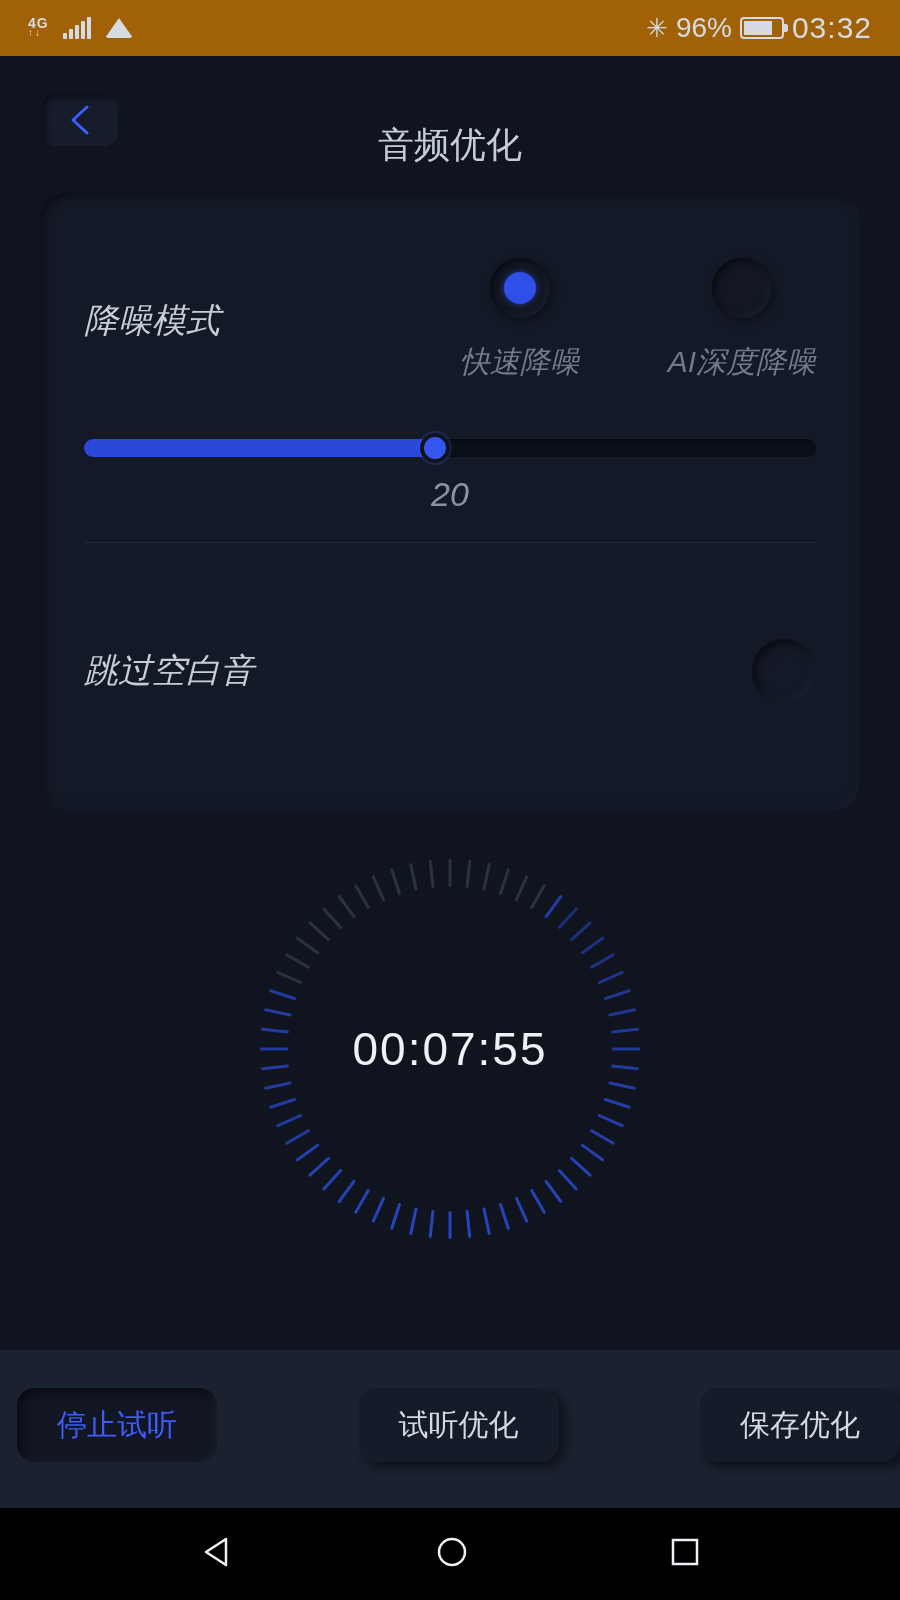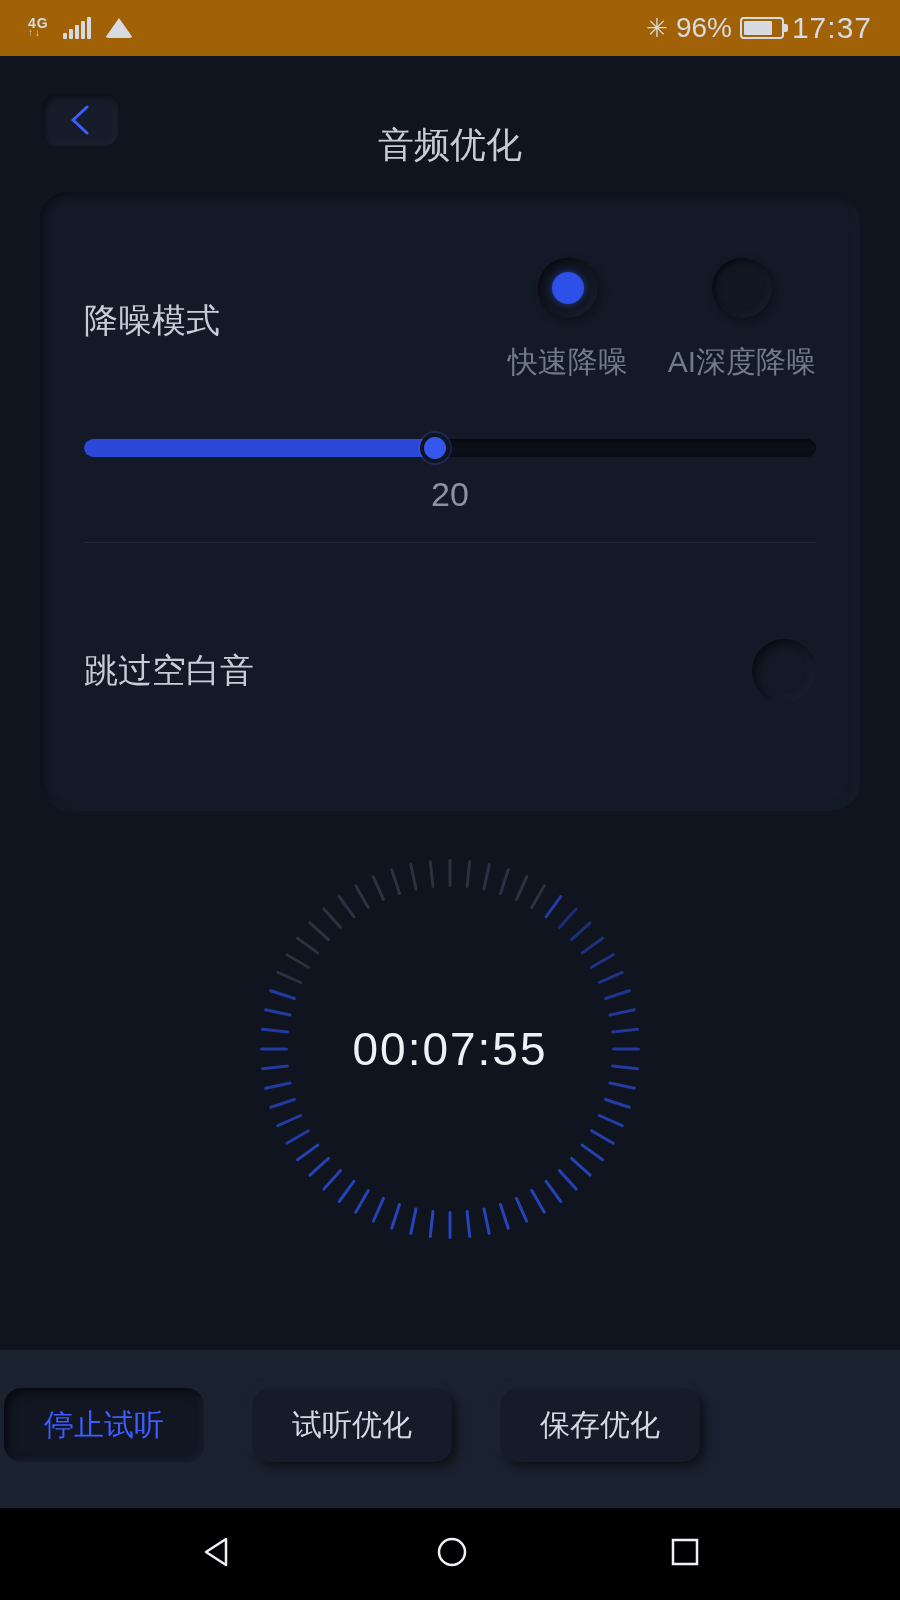--- a/index.html
+++ b/index.html
@@ -81,24 +81,25 @@
   }
   .app-title { font-size: 36px; color: #c7cdd7; font-weight: 500; }
 
   
   .card {
     margin: 22px 40px 0 40px;
     background: #131926;
     border-radius: 28px;
     box-shadow: inset 4px 4px 10px rgba(0,0,0,0.4), inset -4px -4px 10px rgba(70,80,110,0.08);
     padding: 24px 44px 8px 44px;
+    font-style: italic;
   }
   .noise-row { display: flex; align-items: center; padding: 42px 0 30px 0; }
   .row-label { font-size: 34px; color: #c7cdd7; width: 260px; }
-  .radio-group { display: flex; gap: 40px; margin-left: auto; }
+  .radio-group { display: flex; gap: 88px; margin-left: auto; }
   .radio-item { display: flex; flex-direction: column; align-items: center; gap: 24px; }
   .radio {
     width: 60px; height: 60px; border-radius: 50%;
     background: #121723;
     box-shadow: inset 3px 3px 6px rgba(0,0,0,0.55), inset -3px -3px 6px rgba(75,85,115,0.12), 3px 3px 8px rgba(0,0,0,0.35);
     display: flex; align-items: center; justify-content: center;
     cursor: pointer;
   }
   .radio.selected::after {
     content: "";
@@ -163,23 +164,23 @@
     border-radius: 2px;
     opacity: 0.7;
   }
   .tick.dim { background: #6a7896; opacity: 0.3; }
   .dial-time { font-size: 46px; color: #eef1f6; letter-spacing: 2px; font-weight: 400; }
 
   
   .bottom-panel {
     margin-top: auto;
     background: #1a212f;
-    padding: 38px 0 46px 4px;
-    display: flex;
-    justify-content: flex-start;
+    padding: 38px 0 46px 17px;
+    display: flex;
+    justify-content: space-between;
     gap: 48px;
   }
   .action-btn {
     width: 200px; height: 74px;
     border-radius: 18px;
     background: #151b28;
     box-shadow: 5px 5px 10px rgba(0,0,0,0.5), -4px -4px 8px rgba(80,90,120,0.08);
     display: flex; align-items: center; justify-content: center;
     font-size: 30px; color: #d3d8e1;
     cursor: pointer;
@@ -218,21 +219,21 @@
         <span style="height:22px"></span>
     </div>
     <div class="wifi"></div>
   </div>
   <div class="status-right">
     <span class="bt">✳</span>
     <span class="battery-pct">96%</span>
     <div class="battery">
         <div class="battery-fill"></div>
       </div>
-    <span class="clock">17:37</span>
+    <span class="clock">03:32</span>
   </div>
 </div>
 
 <div class="app-header">
   <div class="back-btn">
     <svg width="22" height="30" viewBox="0 0 22 30">
       <polyline points="18,2 4,15 18,28" fill="none" stroke="#3d5dff" stroke-width="3" stroke-linecap="round" stroke-linejoin="round"></polyline>
     </svg>
   </div>
   <div class="app-title">音频优化</div>

